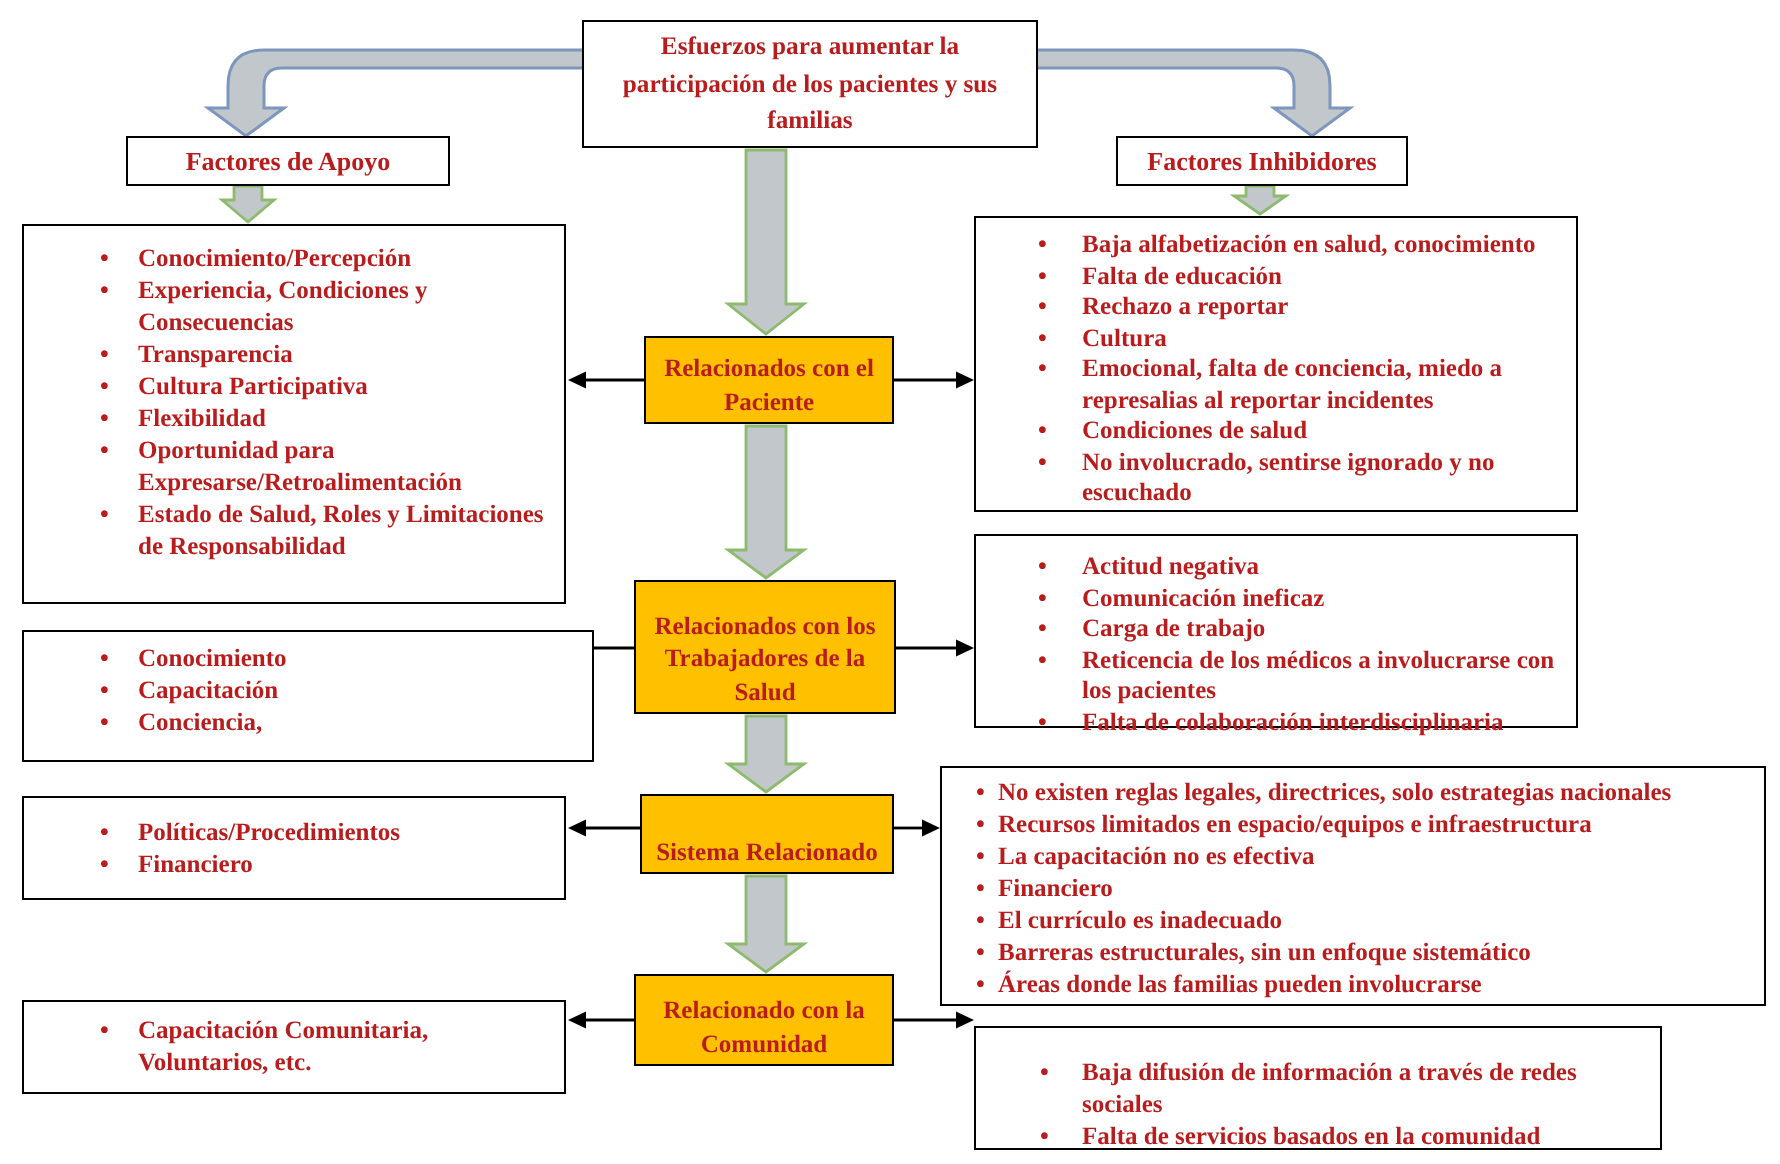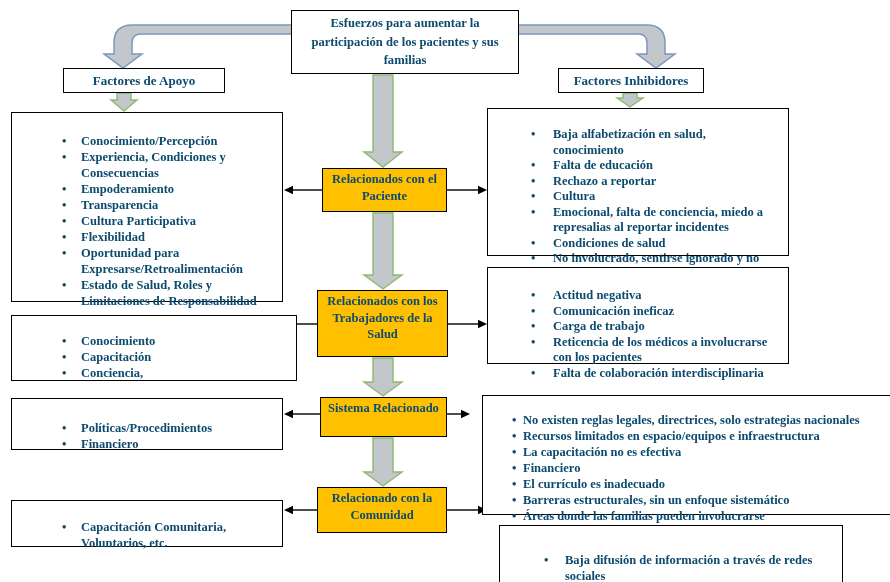--- a/index.html
+++ b/index.html
@@ -2,55 +2,55 @@
 <html><head>
 <meta charset="utf-8">
 <style>
   html,body { margin:0; padding:0; background:#ffffff; }
   #canvas {
     position:relative;
     width:890px; height:582px;
     background:#ffffff;
     font-family:"Liberation Serif", serif;
     font-weight:bold;
-    color:#0c4a6e;
+    color:#b91c1c;
     overflow:hidden;
   }
   .box {
     position:absolute;
     border:1.5px solid #000;
     background:#fff;
     box-sizing:border-box;
   }
   .center-box {
     position:absolute;
     border:1.7px solid #000;
     background:#FFC000;
     box-sizing:border-box;
-    display:flex; align-items:flex-start; justify-content:center;
+    display:flex; align-items:flex-end; justify-content:center;
     text-align:center;
     font-size:12.5px; line-height:1.32;
     padding:2px 3px;
   }
   .label-box {
     position:absolute;
     border:1.5px solid #000;
     background:#fff;
     box-sizing:border-box;
     display:flex; align-items:center; justify-content:center;
     text-align:center;
     font-size:13px;
   }
   #top-box {
     left:291px; top:10px; width:228px; height:64px;
     display:flex; align-items:center; justify-content:center;
     text-align:center; font-size:12.6px; line-height:1.5;
     padding:1px 4px;
   }
-  .blist { list-style:none; margin:12px; padding:0; }
+  .blist { list-style:none; margin:0; padding:0; }
   .blist li { position:relative; }
   .blist li::before { content:"\2022"; position:absolute; top:0; }
 
   
   .llist { font-size:12.5px; line-height:16px; }
   .llist li { padding-left:57px; padding-right:4px; }
   .llist li::before { left:38px; }
   #l0 { left:11px; top:112px; width:272px; height:190px; padding-top:8px; }
   #l1 { left:11px; top:315px; width:286px; height:66px; padding-top:5px; }
   #l2 { left:11px; top:398px; width:272px; height:52px; padding-top:9px; }
@@ -154,21 +154,20 @@
     <span>Sistema Relacionado</span>
   </div>
   <div id="c3" class="center-box">
     <span>Relacionado con la Comunidad</span>
   </div>
 
   <div id="l0" class="box">
     <ul class="blist llist">
       <li>Conocimiento/Percepción</li>
       <li>Experiencia, Condiciones y Consecuencias</li>
-      <li>Empoderamiento</li>
       <li>Transparencia</li>
       <li>Cultura Participativa</li>
       <li>Flexibilidad</li>
       <li>Oportunidad para Expresarse/Retroalimentación</li>
       <li>Estado de Salud, Roles y Limitaciones de Responsabilidad</li>
     </ul>
   </div>
   <div id="l1" class="box">
     <ul class="blist llist">
       <li>Conocimiento</li>

